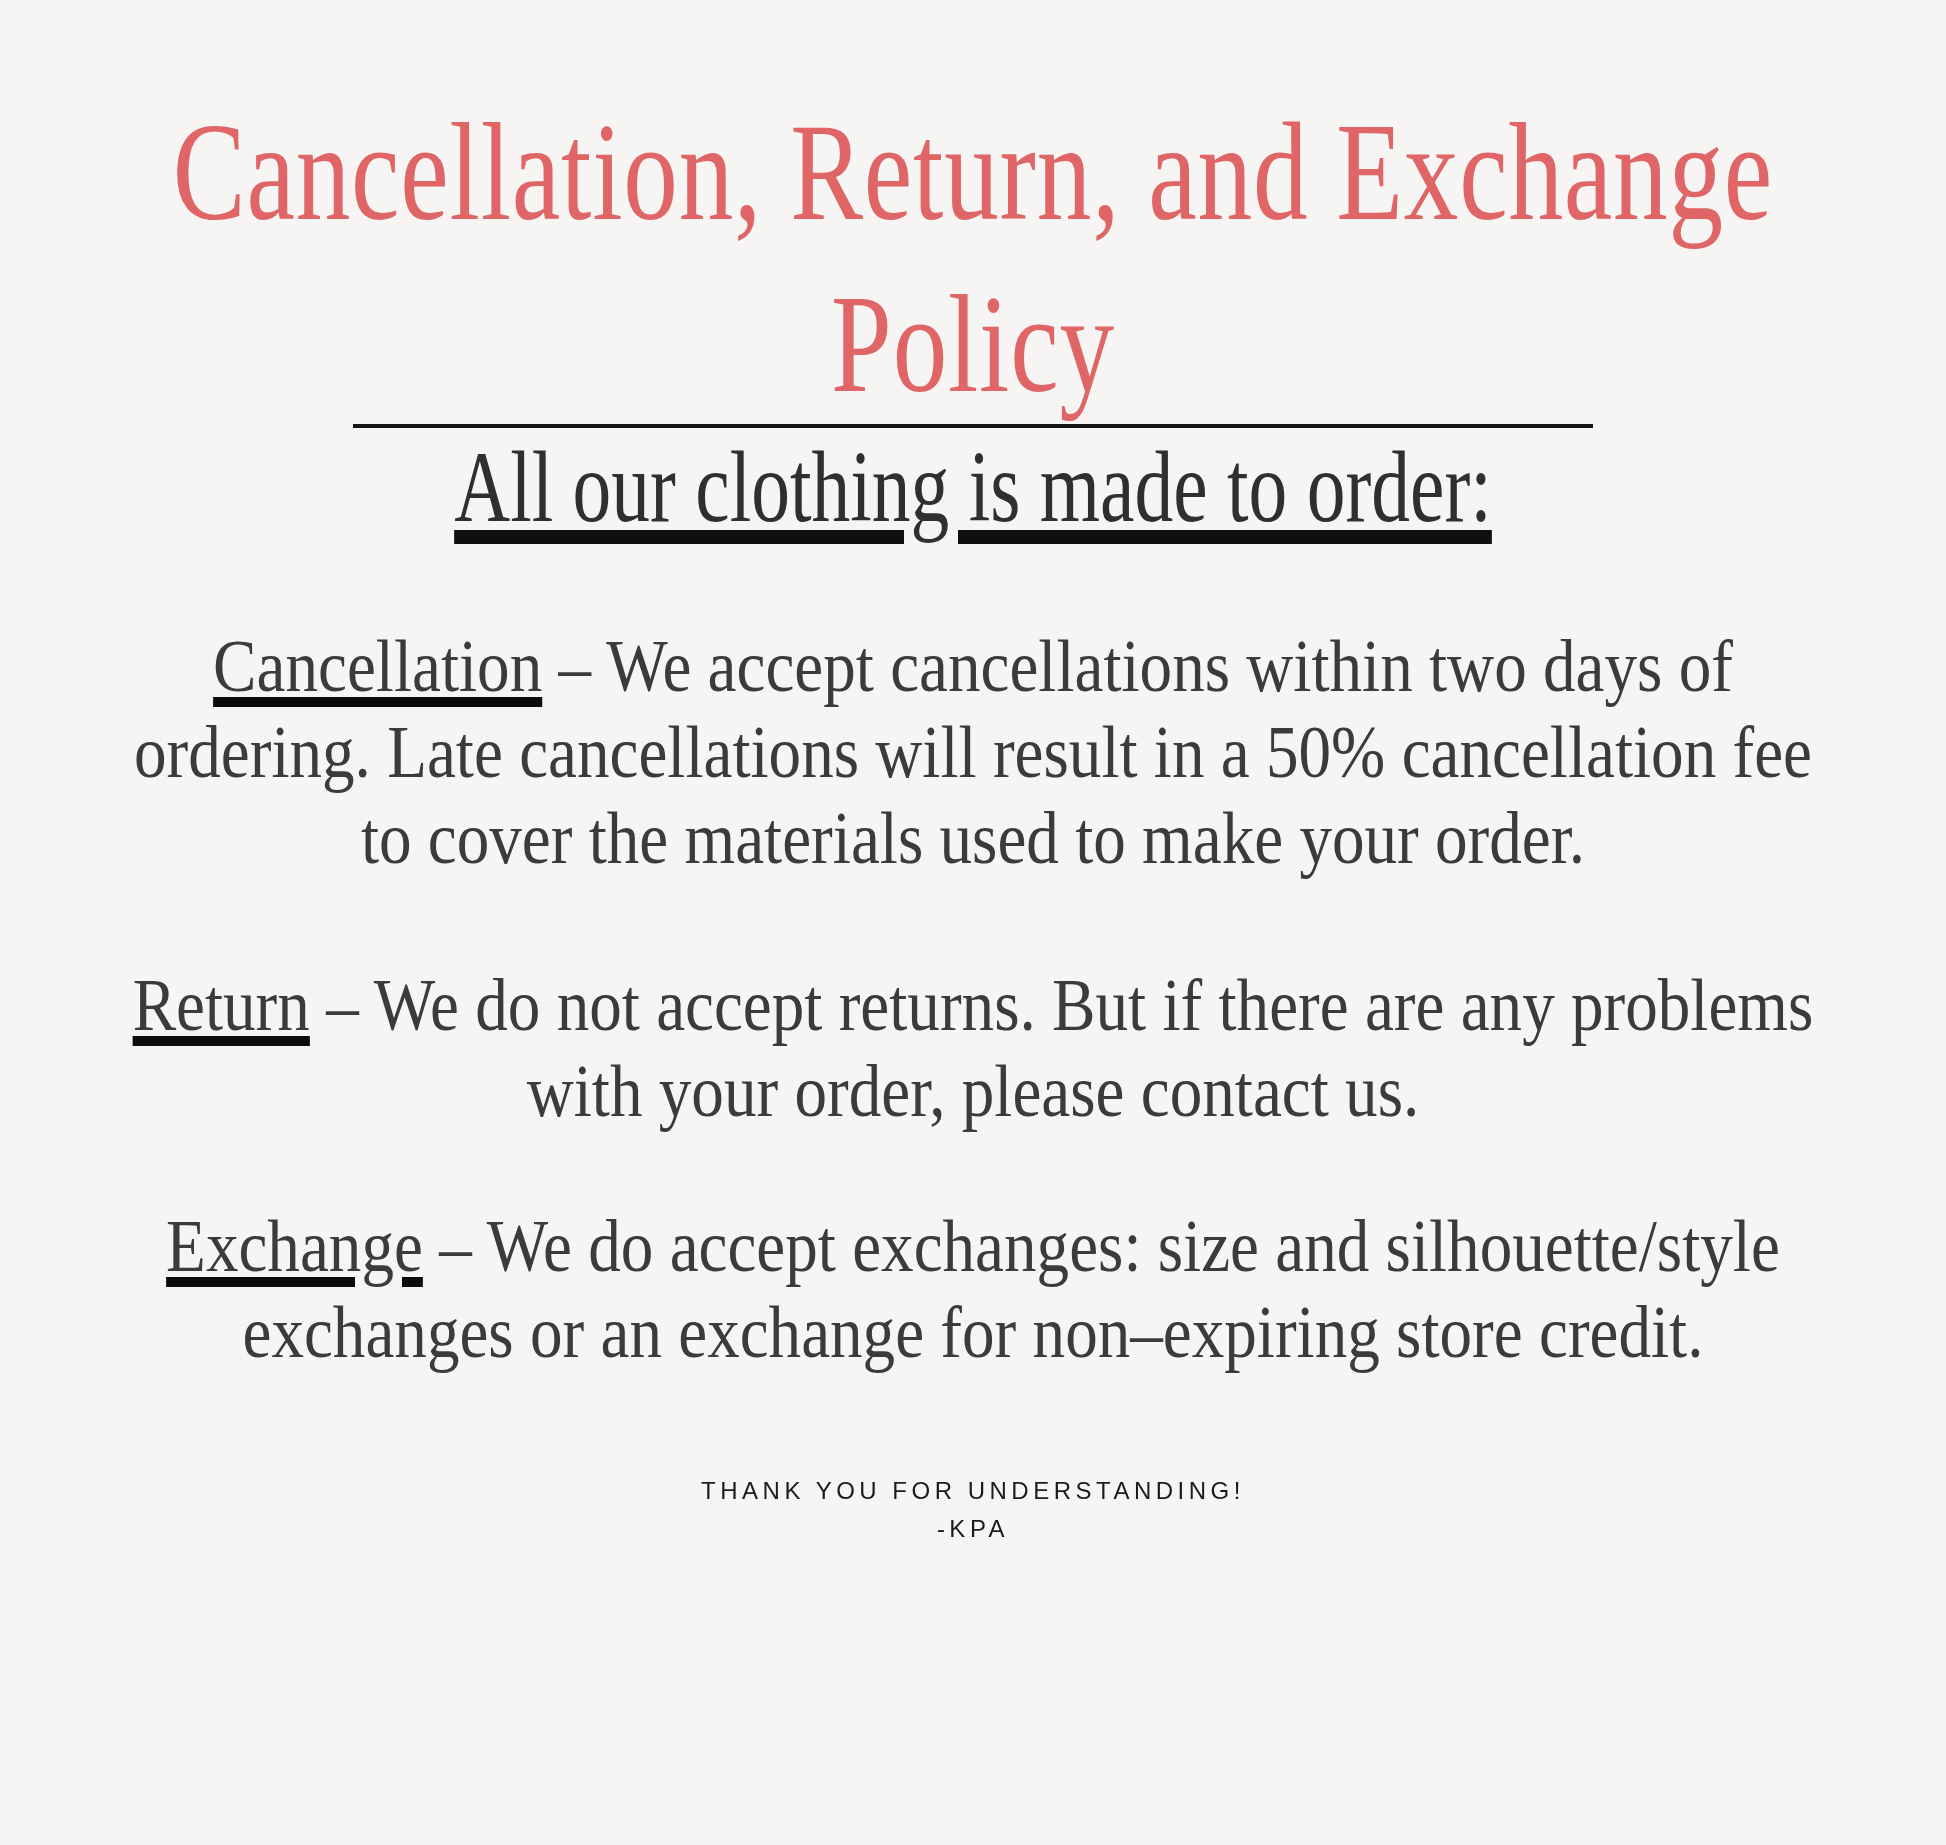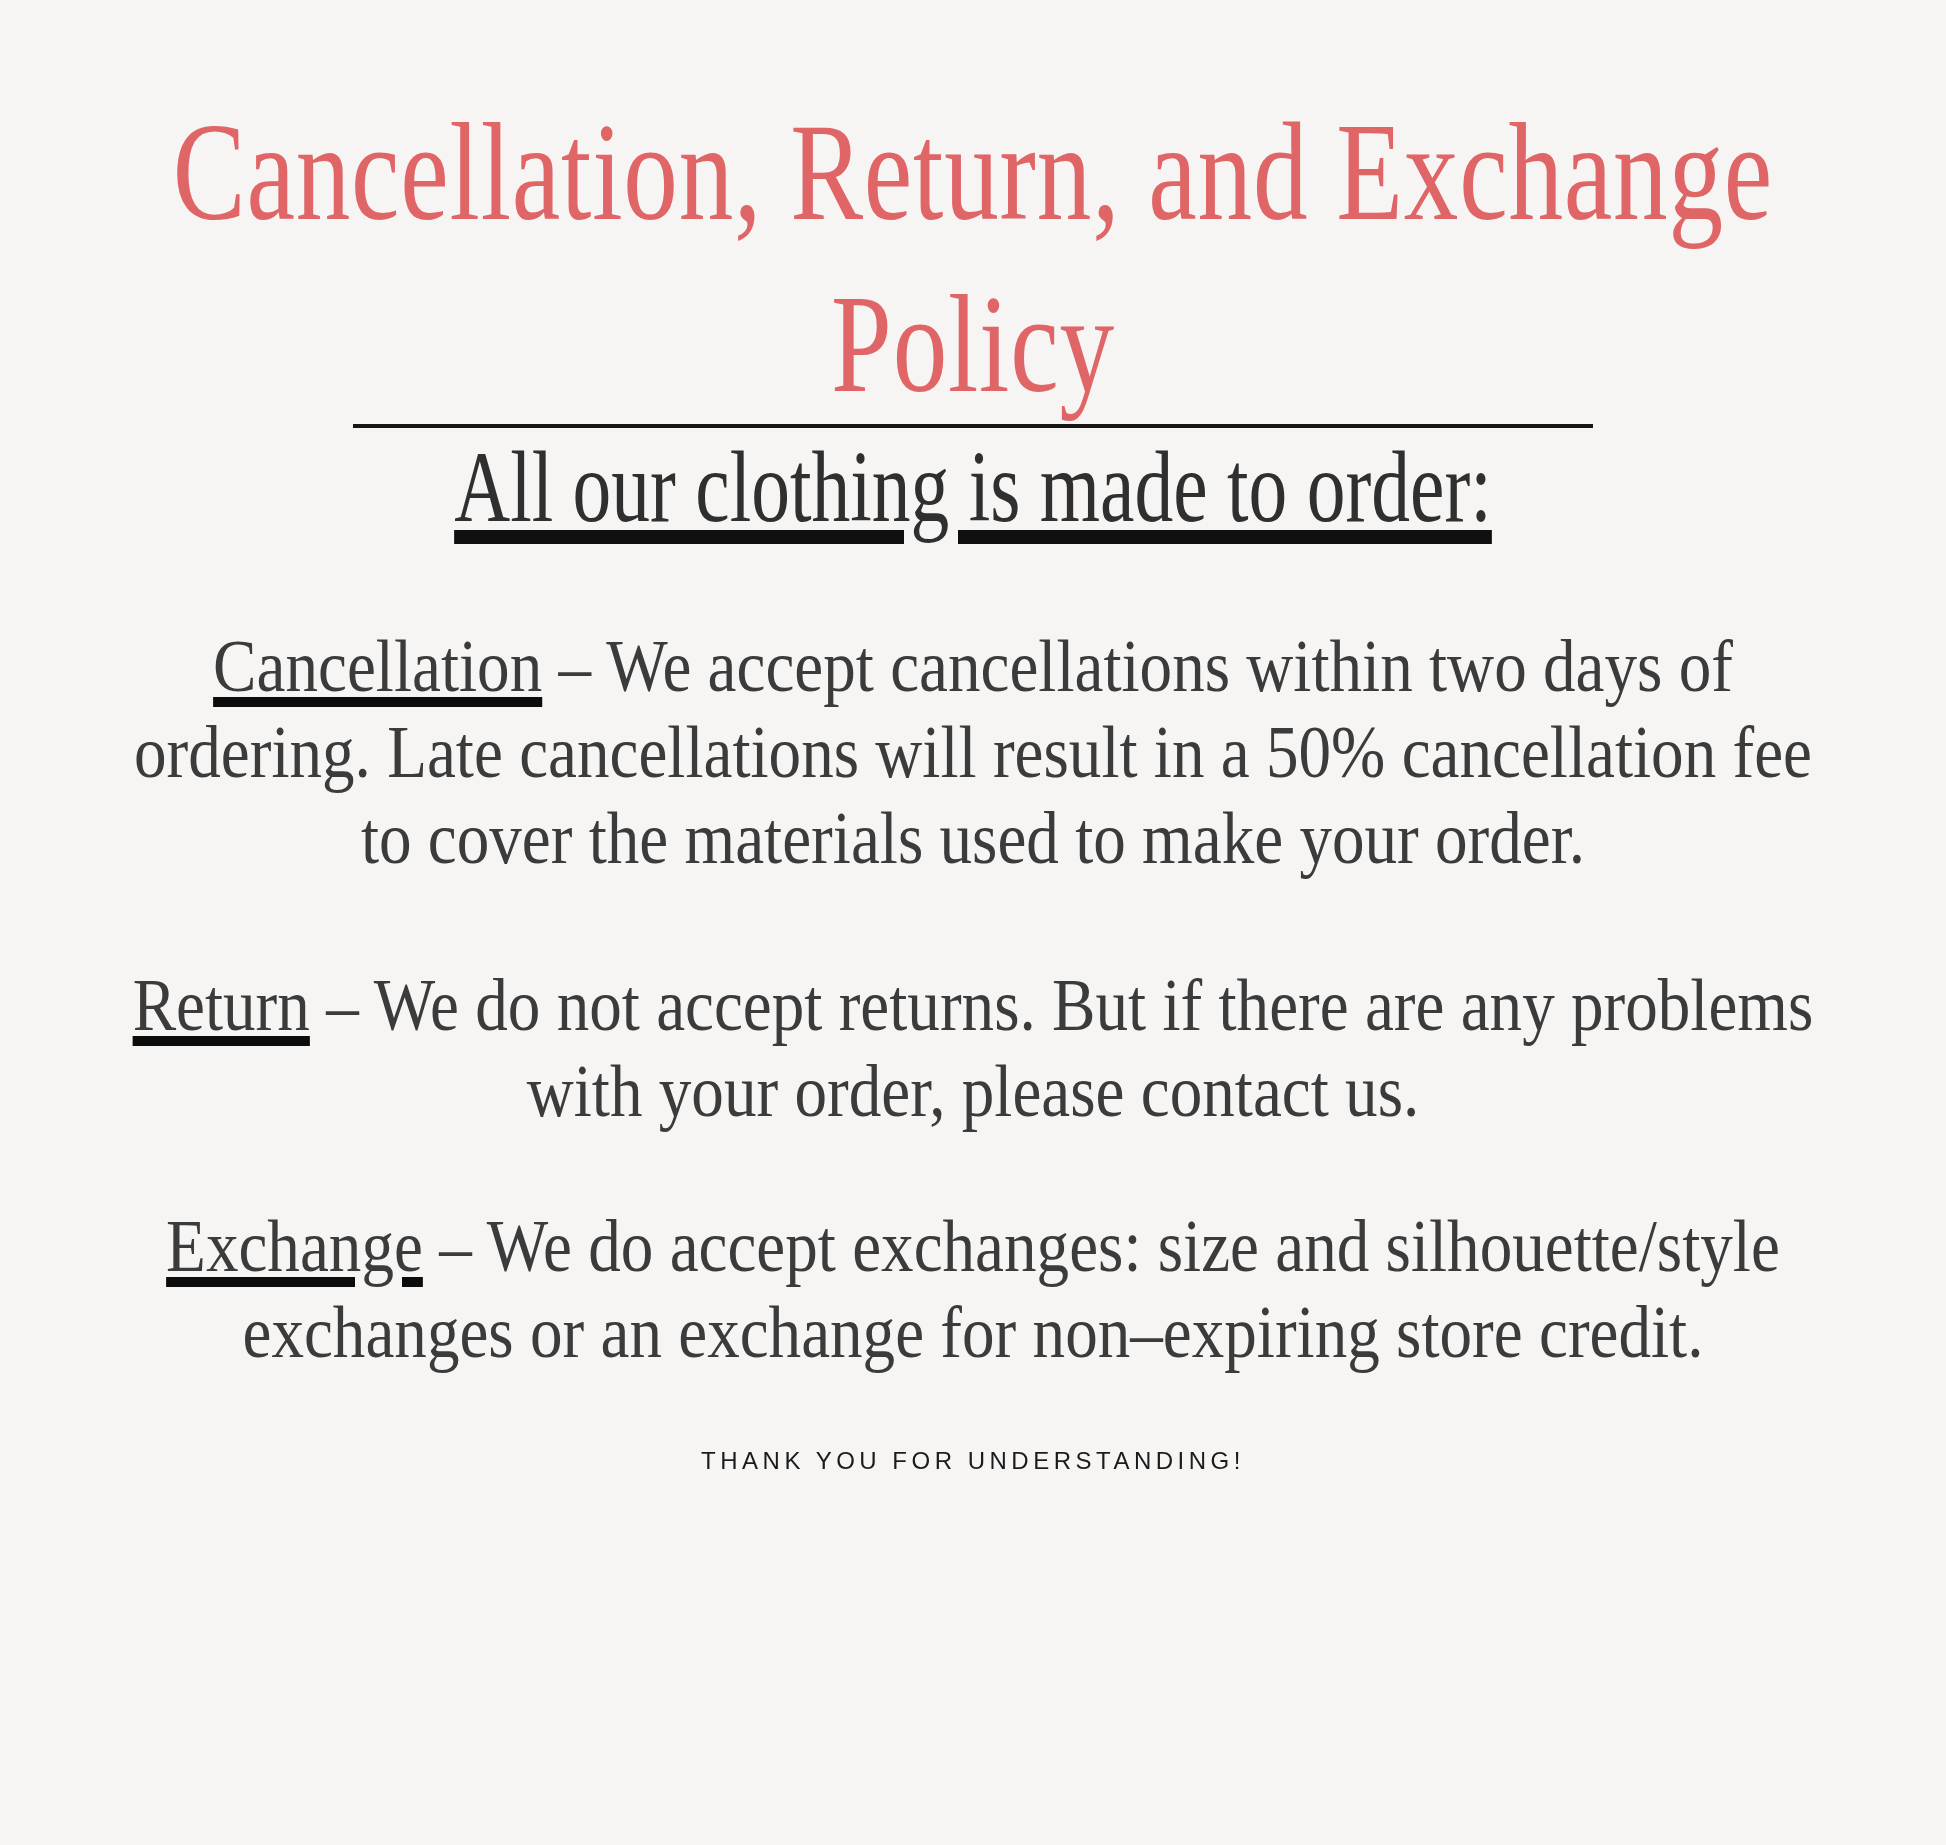--- a/index.html
+++ b/index.html
@@ -76,21 +76,21 @@
   .policy.p2 { margin-top: 81px; }
   .policy.p3 { margin-top: 69px; }
   .kw {
     text-decoration: underline;
     text-decoration-color: #0c0c0c;
     text-decoration-thickness: 10px;
     text-underline-offset: 6px;
     text-decoration-skip-ink: auto;
   }
   .footer {
-    margin-top: 67px;
+    margin-top: 97px;
     font-family: "Liberation Sans", "DejaVu Sans", sans-serif;
     font-size: 24px;
     line-height: 38px;
     letter-spacing: 4.5px;
     color: #1b1b1b;
     text-align: center;
   }
 </style>
 </head>
 <body>
@@ -109,15 +109,16 @@
 to cover the materials used to make your order.</span></p>
 
   <p class="policy p2 wide-body"><span class="kw">Return</span><span> – We do not accept returns. But if there are any problems
 with your order, please contact us.</span></p>
 
   <p class="policy p3 wide-body"><span class="kw">Exchange</span><span> – We do accept exchanges: size and silhouette/style
 exchanges or an exchange for non–expiring store credit.</span></p>
 
   <div class="footer">
     <div>THANK YOU FOR UNDERSTANDING!</div>
+    <div>-KPA</div>
   </div>
 
 </div>
 
 </body></html>

